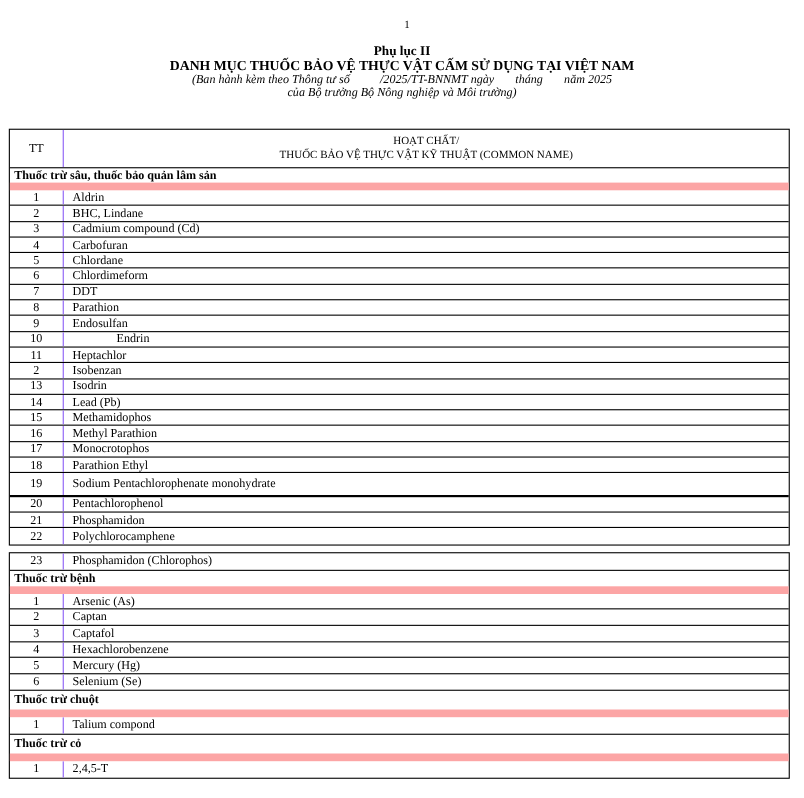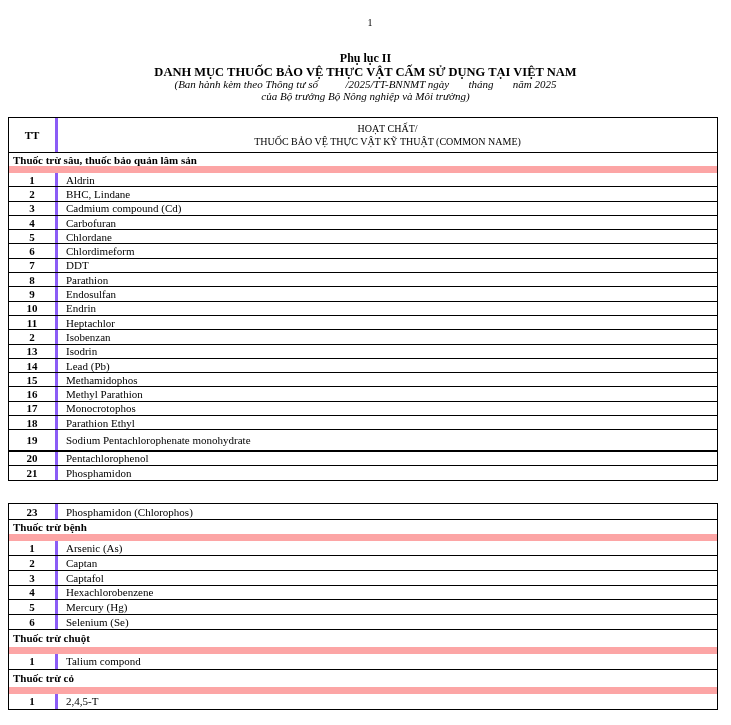--- a/index.html
+++ b/index.html
@@ -9,36 +9,36 @@
     overflow:hidden;
   }
   .stamp {
     position:absolute; left:556px; top:2px;
     font-size:10px; line-height:11px; white-space:nowrap;
   }
   .page-num {
     position:absolute; top:17px; left:0; width:740px;
     text-align:center; font-size:10px;
   }
-  .doc-header { position:absolute; top:52px; left:0; width:731px; text-align:center; }
+  .doc-header { position:absolute; top:40px; left:0; width:731px; text-align:center; }
   .appendix  { font-weight:bold; font-size:12px; line-height:13px; }
   .doc-title { font-weight:bold; font-size:12.5px; line-height:14px; }
   .doc-sub   { font-style:italic; font-size:11px; line-height:11.5px; }
 
   #table-area { position:absolute; left:8px; top:117px; width:710px; }
   .tbl { border:1px solid #000; background:#fff; }
-  .tbl + .tbl { margin-top:22px; }
+  .tbl + .tbl { margin-top:6px; }
 
   .tr { display:flex; align-items:stretch; box-sizing:border-box;
         border-bottom:1px solid #000; overflow:hidden; }
   .tbl .tr:last-child { border-bottom:none; }
 
   .cell-tt {
-    flex:0 0 49px; width:49px; border-right:3px solid #8b5cf6; box-sizing:border-box;
-    display:flex; align-items:center; justify-content:center; font-size:11px;font-weight:bold;
+    flex:0 0 49px; width:49px; border-right:1px solid #8b5cf6; box-sizing:border-box;
+    display:flex; align-items:center; justify-content:center; font-size:11px;
   }
   .cell-name {
     flex:1; display:flex; align-items:center;
     padding-left:8px; font-size:11px; box-sizing:border-box;
   }
   .tr-head { height:35px; }
   .head-name {
     flex:1; display:flex; flex-direction:column; align-items:center; justify-content:center;
     font-size:10px; line-height:13px; text-align:center;
   }
@@ -102,21 +102,21 @@
           <div class="cell-name">DDT</div>
         </div>
         <div class="tr" style="height: 14.3px;">
           <div class="cell-tt">8</div>
           <div class="cell-name">Parathion</div>
         </div>
         <div class="tr" style="height: 14.3px;">
           <div class="cell-tt">9</div>
           <div class="cell-name">Endosulfan</div>
         </div>
-        <div class="tr" style="height: 14.3px;">
+        <div class="tr" style="height: 14.3px; gap: 40px;">
           <div class="cell-tt">10</div>
           <div class="cell-name">Endrin</div>
         </div>
         <div class="tr" style="height: 14.3px;">
           <div class="cell-tt">11</div>
           <div class="cell-name">Heptachlor</div>
         </div>
         <div class="tr" style="height: 14.3px;">
           <div class="cell-tt">2</div>
           <div class="cell-name">Isobenzan</div>
@@ -149,20 +149,24 @@
           <div class="cell-tt">19</div>
           <div class="cell-name">Sodium Pentachlorophenate monohydrate</div>
         </div>
         <div class="tr" style="height: 14.3px;">
           <div class="cell-tt">20</div>
           <div class="cell-name">Pentachlorophenol</div>
         </div>
         <div class="tr" style="height: 14.3px;">
           <div class="cell-tt">21</div>
           <div class="cell-name">Phosphamidon</div>
+        </div>
+        <div class="tr" style="height: 14.3px;">
+          <div class="cell-tt">22</div>
+          <div class="cell-name">Polychlorocamphene</div>
         </div>
       </div>
       <div class="tbl">
         <div class="tr" style="height: 16px;">
           <div class="cell-tt">23</div>
           <div class="cell-name">Phosphamidon (Chlorophos)</div>
         </div>
         <div class="tr-section" style="height: 21px;">Thuốc trừ bệnh</div>
         <div class="tr" style="height: 14.7px;">
           <div class="cell-tt">1</div>

